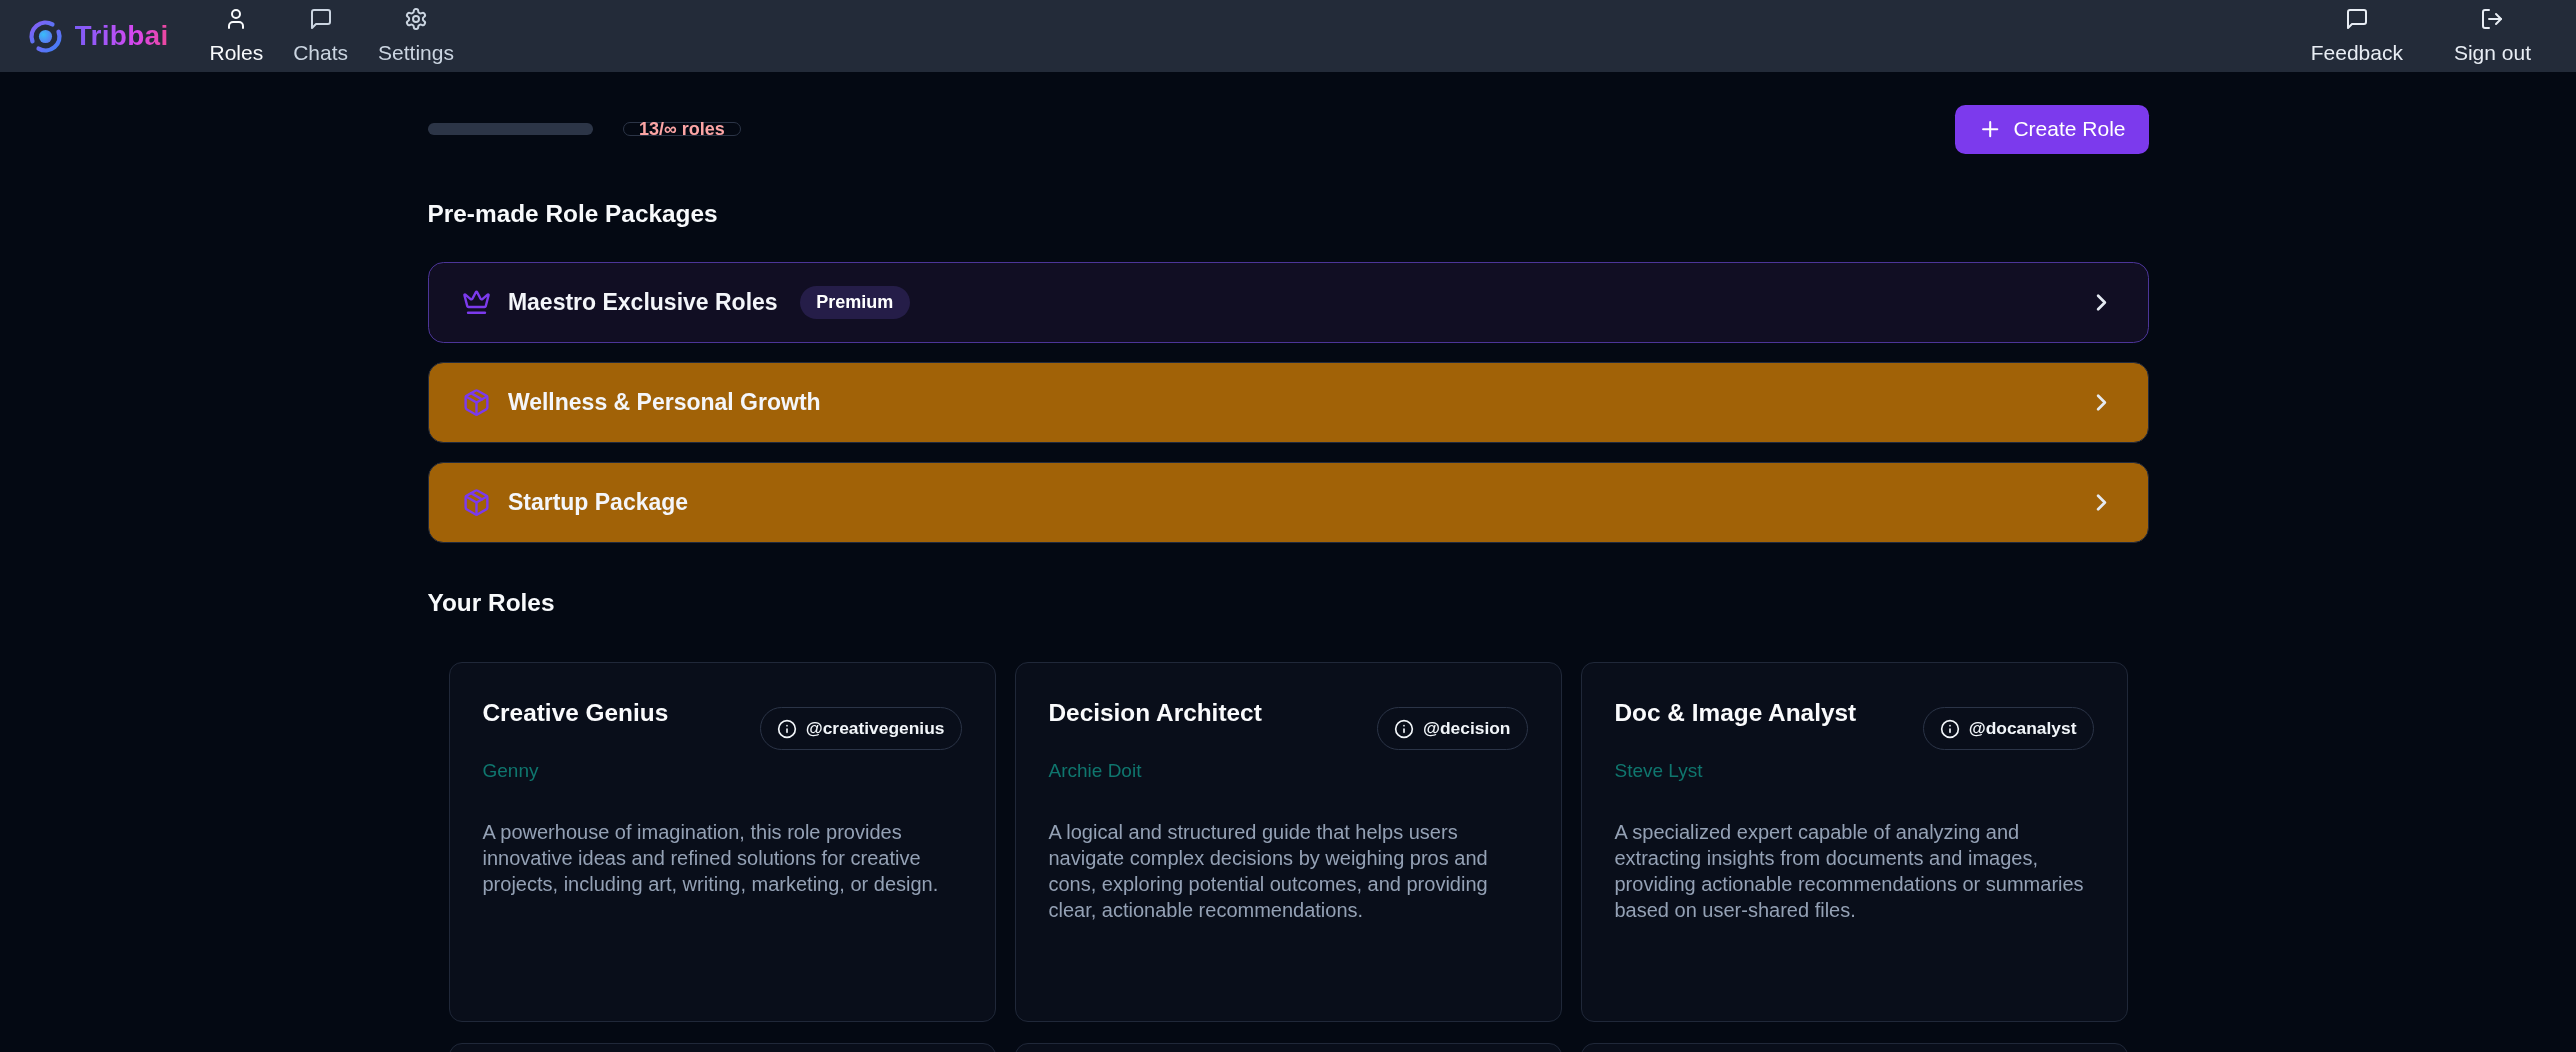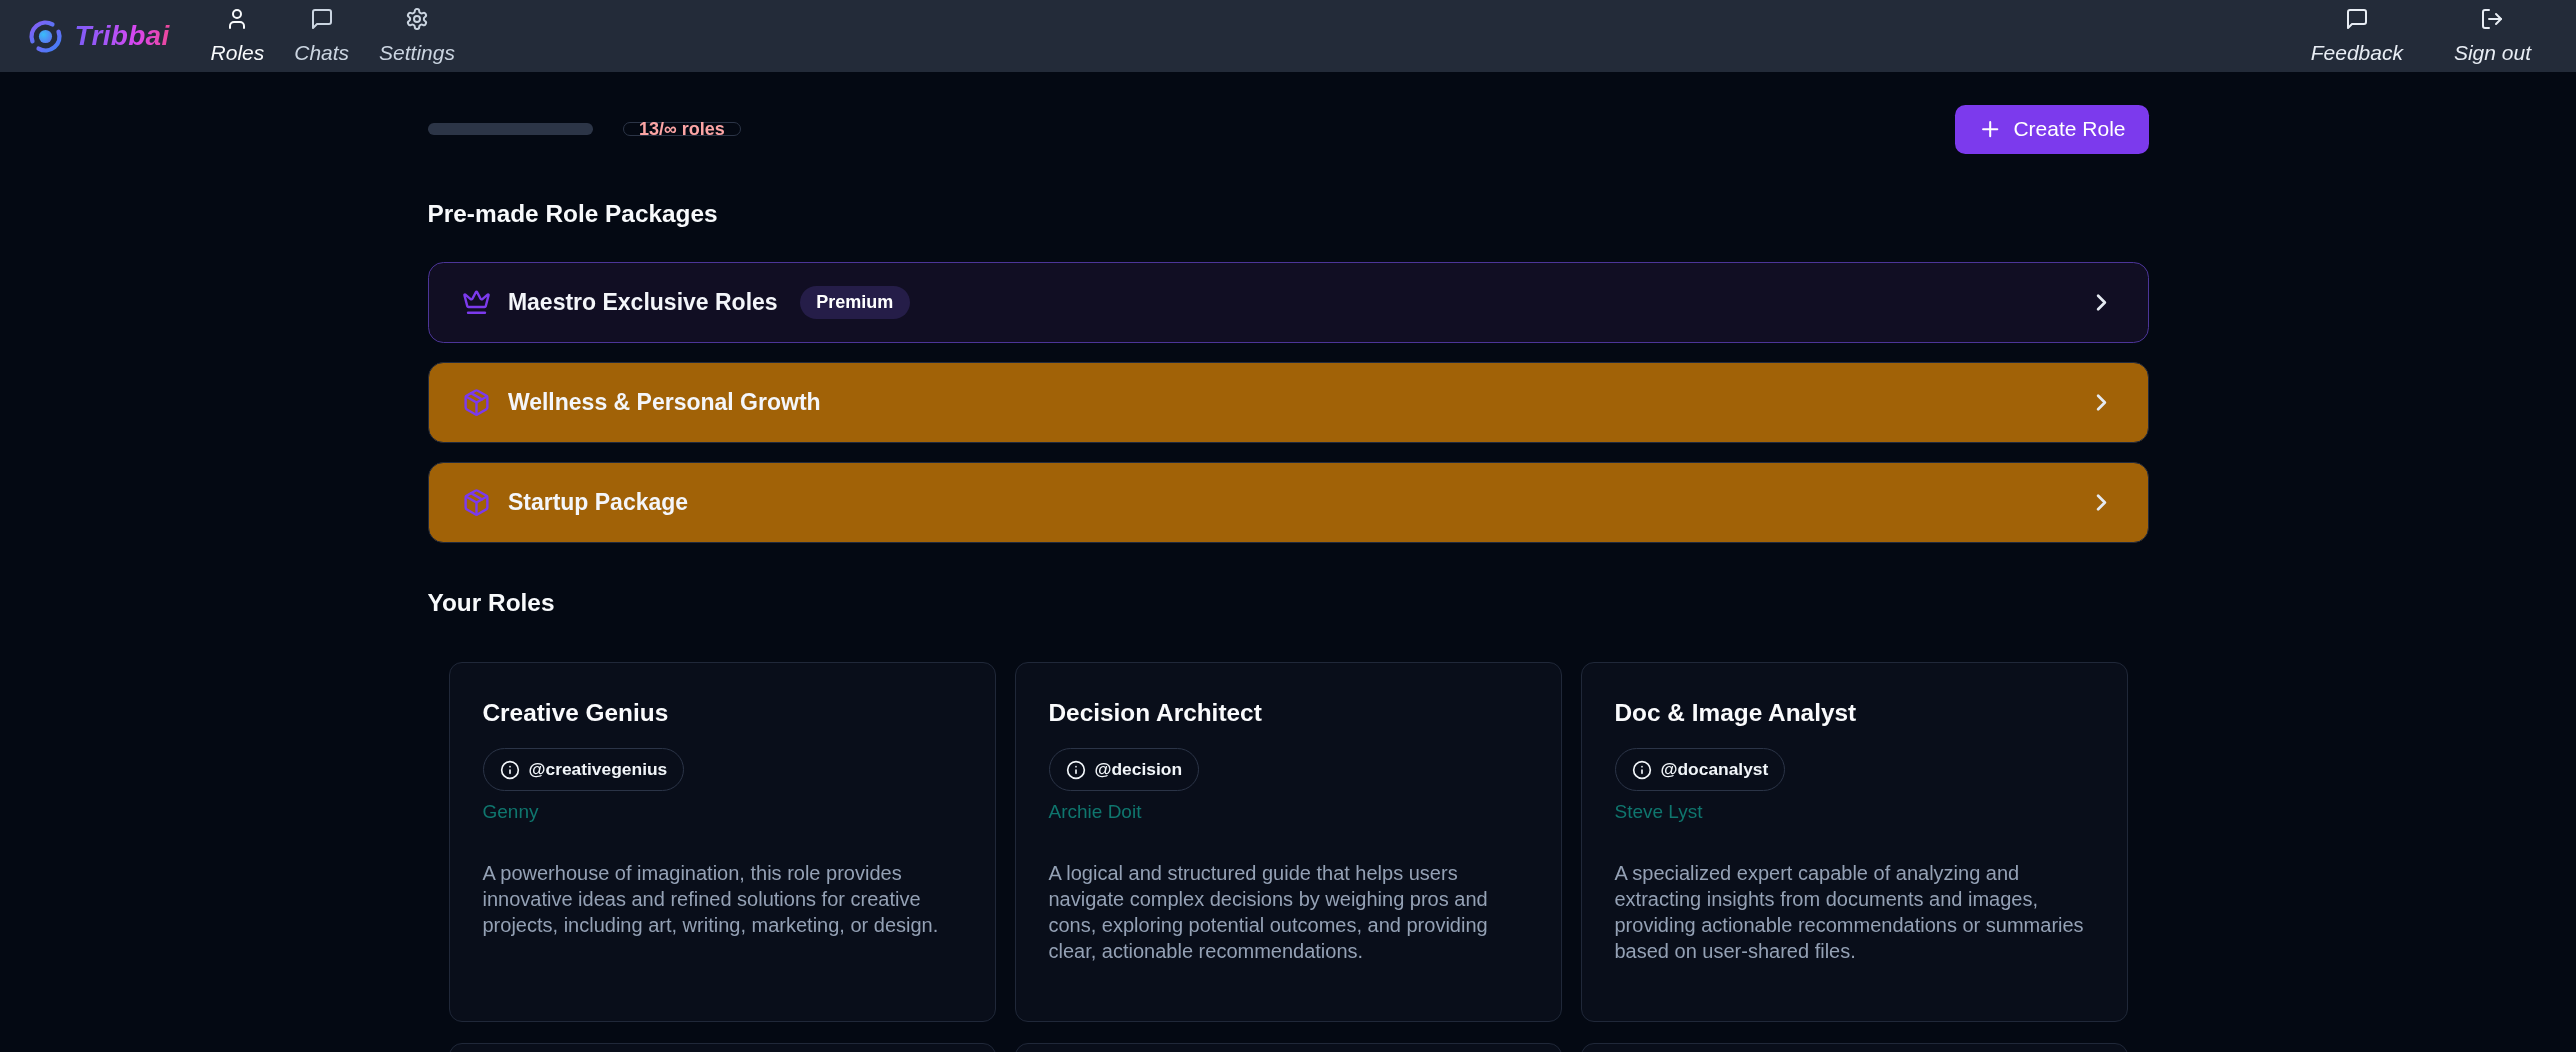--- a/index.html
+++ b/index.html
@@ -12,21 +12,20 @@
     -webkit-font-smoothing: antialiased;
   }
 
   
   .top-nav {
     height: 72px;
     background: #232b39;
     display: flex;
     align-items: center;
     padding: 0 45px 0 28px;
-    font-style: italic;
   }
   .brand { display: flex; align-items: center; gap: 11.6px; cursor: pointer; }
   .brand-name {
     font-size: 28px; font-weight: 700; letter-spacing: 0.3px;
     background: linear-gradient(90deg, #7c5cf6 0%, #a855f7 35%, #d946ef 65%, #ec4899 100%);
     -webkit-background-clip: text; background-clip: text;
     color: transparent;
   }
   .nav-group { display: flex; align-items: center; margin-left: 41px; gap: 30px; }
   .nav-item {
@@ -102,21 +101,21 @@
     grid-auto-rows: 360px;
     gap: 21px 19px;
   }
   .role-card {
     background: #090e1a;
     border: 1.3px solid #202839;
     border-radius: 13px;
     padding: 36px 33px;
     cursor: pointer;
   }
-  .card-head { display: flex; justify-content: space-between; align-items: flex-start; gap: 13px; flex-direction: column; }
+  .card-head { display: flex; justify-content: space-between; align-items: flex-start; gap: 13px; }
   .role-title { font-size: 24.4px; font-weight: 700; color: #fafbfd; line-height: 28px; }
   .handle-badge {
     display: flex; align-items: center; gap: 9px;
     border: 1.3px solid #2b3447; border-radius: 642px;
     padding: 10px 16px;
     color: #f1f5f9; font-size: 17.4px; font-weight: 700;
     white-space: nowrap; flex: none;
     margin-top: 8px;
   }
   .handle-badge svg { width: 20px; height: 20px; }

